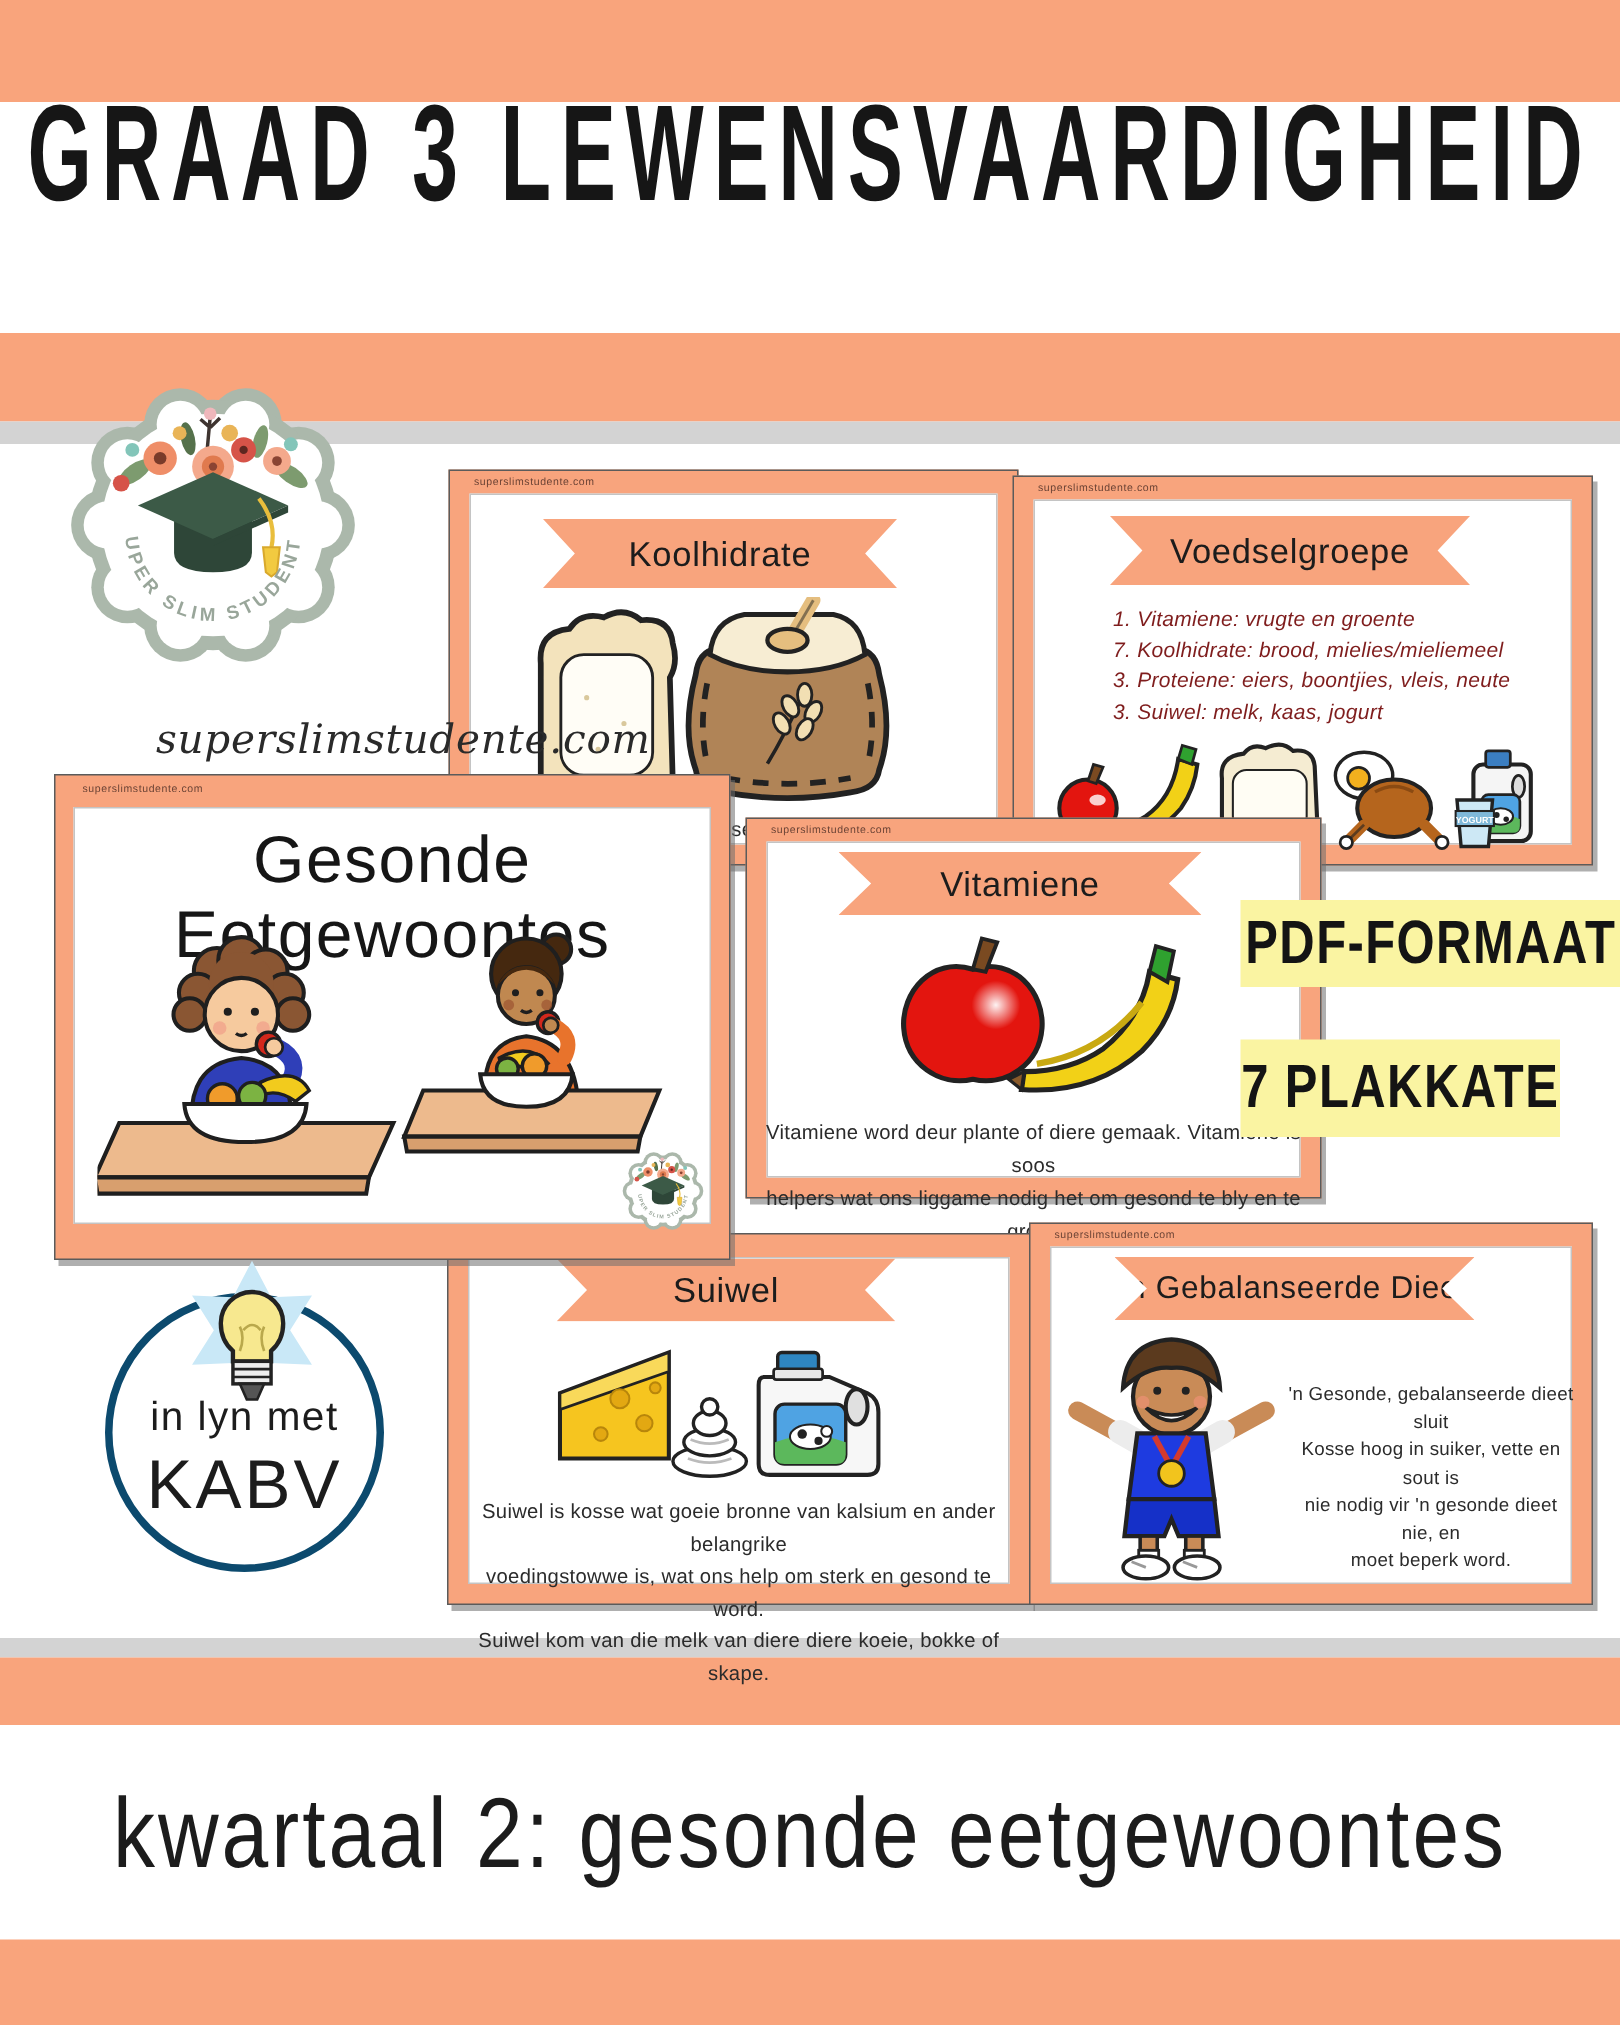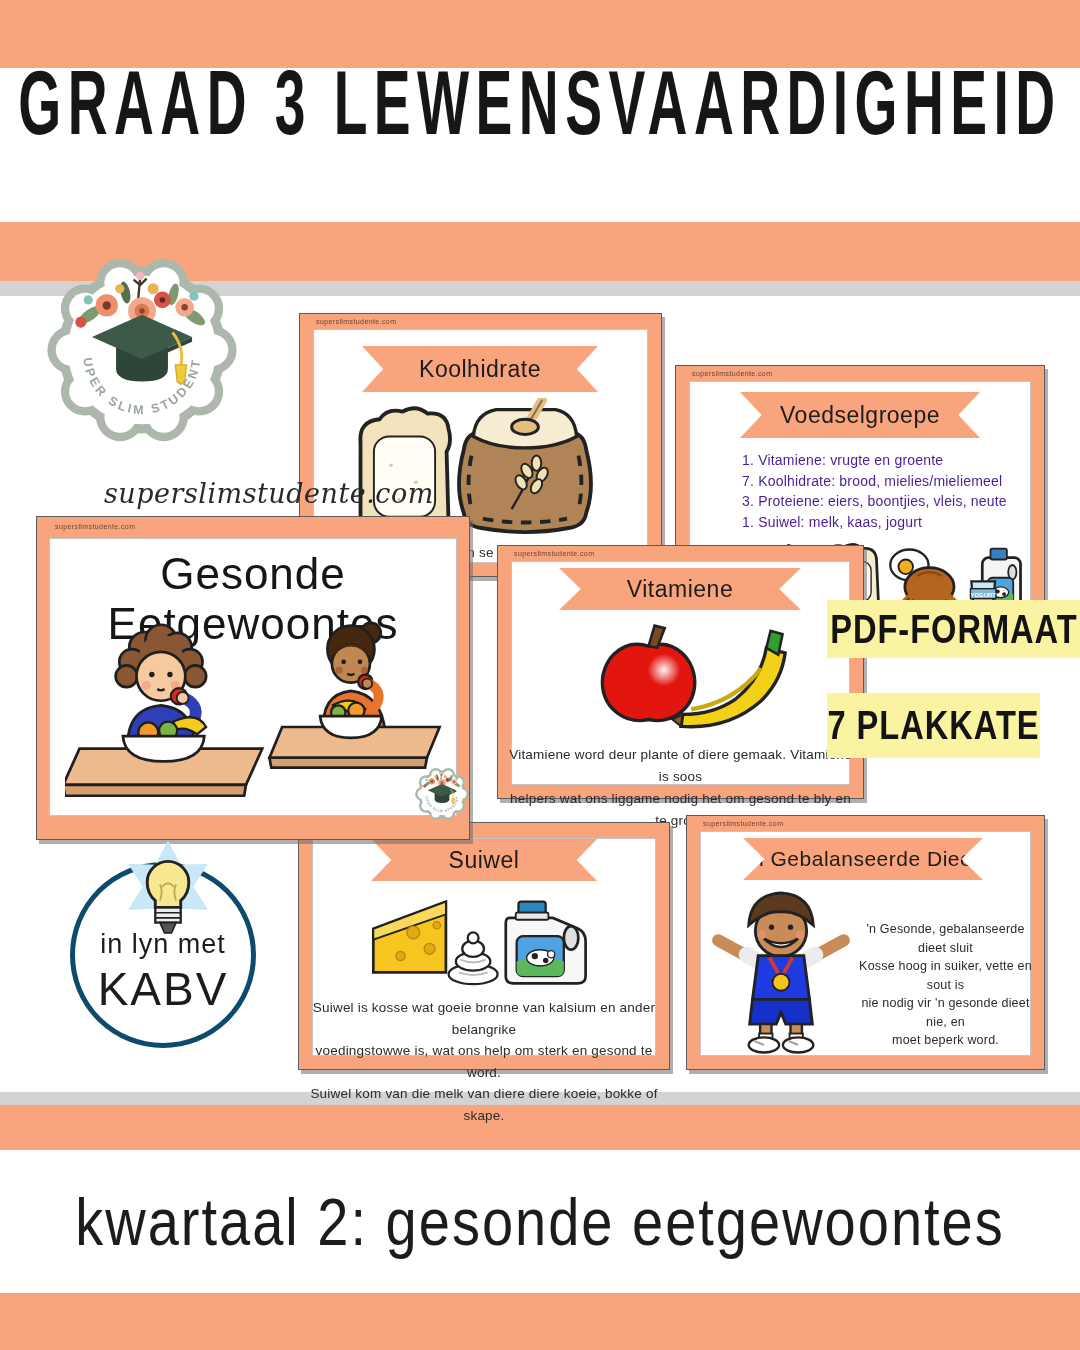--- a/index.html
+++ b/index.html
@@ -15,35 +15,35 @@
     display:flex; align-items:flex-start; justify-content:center; }
   .title-band span { font-size:60px; font-weight:700; color:#161616; letter-spacing:7px;
     white-space:nowrap; display:inline-block; transform:scale(.92,1.52); }
   .caption-band { position:absolute; left:0; top:1150px; width:1080px; height:143px;
     display:flex; align-items:center; justify-content:center; }
   .caption-band span { font-size:56px; font-weight:400; color:#1c1c1c; letter-spacing:2px;
     white-space:nowrap; display:inline-block; transform:scale(1,1.18); }
 
   
   .poster { position:absolute; background:#F8A47D; border:1.5px solid #5b5b5b;
-    box-shadow:3px 4px 0 rgba(110,110,110,.55); }
+    box-shadow:3px 4px 0 rgba(110,110,110,.55);padding-left:17px; }
   .poster .inner { position:absolute; inset:15px 13px 13px 13px; background:#ffffff;
     border:1px solid #c4c4c4; }
   .watermark { position:absolute; top:4px; left:16px; font-size:7px; color:#6b4335;
     letter-spacing:.4px; z-index:3; white-space:nowrap; }
   .ribbon { position:absolute; background:#F8A47D;
     clip-path:polygon(0 0,100% 0,91% 50%,100% 100%,0 100%,9% 50%);
     display:flex; align-items:center; justify-content:center; z-index:2; }
   .ribbon span { font-size:23px; color:#1c1c1c; letter-spacing:.5px; }
   .pcaption { position:absolute; left:3%; right:3%; text-align:center; font-size:13.5px;
     color:#2b2b2b; line-height:22px; letter-spacing:.2px; z-index:2; }
   .pcaption span { display:block; }
   .art { position:absolute; z-index:2; }
-  .foodlist { position:absolute; z-index:2; font-size:14px; color:#4c1d95;
-    line-height:20.5px; letter-spacing:.2px; }
+  .foodlist { position:absolute; z-index:2; font-size:14px; color:#7f1d1d;
+    line-height:20.5px; letter-spacing:.2px;font-style:italic; }
 
   
   .ylabel { position:absolute; background:#FAF4A2; display:flex; align-items:center;
     justify-content:center; z-index:6; }
   .ylabel span { font-size:34px; font-weight:700; color:#141414; letter-spacing:1px;
     display:inline-block; transform:scale(.96,1.2); white-space:nowrap; }
 
   
   .badge-big { position:absolute; left:40px; top:248px; width:204px; height:204px; z-index:7; }
   .badge-mini { position:absolute; left:376px; top:248px; width:58px; height:58px; z-index:4; }
@@ -170,31 +170,31 @@
       <path d="M 216,70 Q 204,96 192,116" stroke="#222" stroke-width="2.5" fill="none"></path>
       <ellipse cx="218" cy="68" rx="5" ry="8" fill="#F2DFB3" stroke="#222" stroke-width="2"></ellipse>
       <ellipse cx="208" cy="76" rx="5" ry="8" fill="#F2DFB3" stroke="#222" stroke-width="2" transform="rotate(-30 208 76)"></ellipse>
       <ellipse cx="224" cy="80" rx="5" ry="8" fill="#F2DFB3" stroke="#222" stroke-width="2" transform="rotate(30 224 80)"></ellipse>
       <ellipse cx="202" cy="88" rx="5" ry="8" fill="#F2DFB3" stroke="#222" stroke-width="2" transform="rotate(-30 202 88)"></ellipse>
       <ellipse cx="218" cy="92" rx="5" ry="8" fill="#F2DFB3" stroke="#222" stroke-width="2" transform="rotate(30 218 92)"></ellipse>
     </svg>
     <div class="pcaption" style="top:228px;">n se</div>
   </div>
 
-  <div class="poster" style="left:675px; top:317px; width:368px; height:258px; z-index:1;margin-top:48px;">
+  <div class="poster" style="left:675px; top:317px; width:368px; height:258px; z-index:1;">
     <div class="watermark">superslimstudente.com</div>
     <div class="inner"></div>
     <div class="ribbon" style="left:64px; top:26px; width:240px; height:46px;">
       <span>Voedselgroepe</span>
     </div>
     <div class="foodlist" style="left:66px; top:84px;">
       <div>1. Vitamiene: vrugte en groente</div>
       <div>7. Koolhidrate: brood, mielies/mieliemeel</div>
       <div>3. Proteiene: eiers, boontjies, vleis, neute</div>
-      <div>1. Suiwel: melk, kaas, jogurt</div>
+      <div>3. Suiwel: melk, kaas, jogurt</div>
     </div>
     <svg class="art" style="left:20px; top:168px;" width="332" height="82" viewBox="0 0 360 90">
 
       <circle cx="30" cy="58" r="21" fill="#E3150F" stroke="#222" stroke-width="3"></circle>
       <path d="M 30,38 L 34,26 L 41,28 L 36,40 Z" fill="#7A4A21" stroke="#222" stroke-width="2"></path>
       <ellipse cx="37" cy="52" rx="6" ry="4" fill="#ffffff" opacity=".8"></ellipse>
       <path d="M 46,76 Q 76,84 98,58 Q 108,44 110,26 L 96,22 Q 92,50 72,64 Q 60,72 46,68 Z" fill="#F2D117" stroke="#222" stroke-width="3"></path>
       <path d="M 96,22 L 99,12 L 109,15 L 106,26 Z" fill="#2FA12F" stroke="#222" stroke-width="2"></path>
 
       <path d="M 128,36 Q 126,20 144,18 Q 150,10 160,14 Q 172,8 180,16 Q 196,14 196,30 L 198,74 Q 198,80 192,80 L 134,80 Q 128,80 128,74 Z" fill="#F5ECD2" stroke="#222" stroke-width="3"></path>

